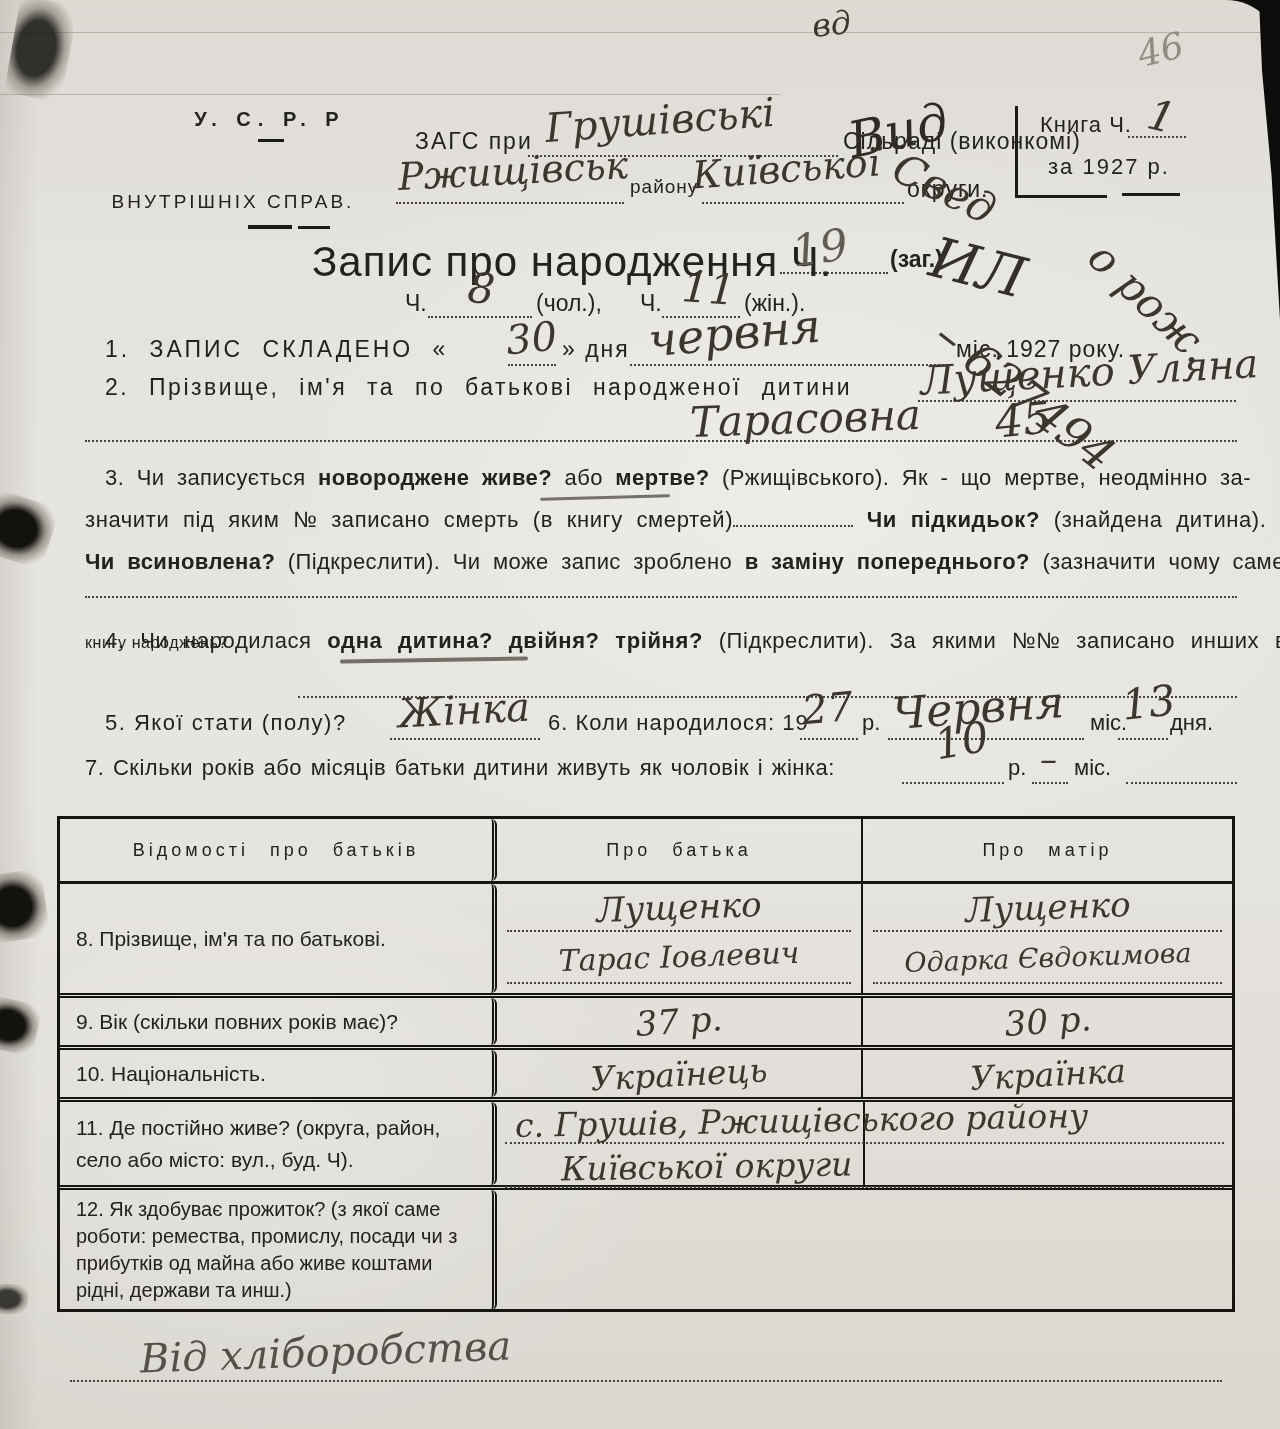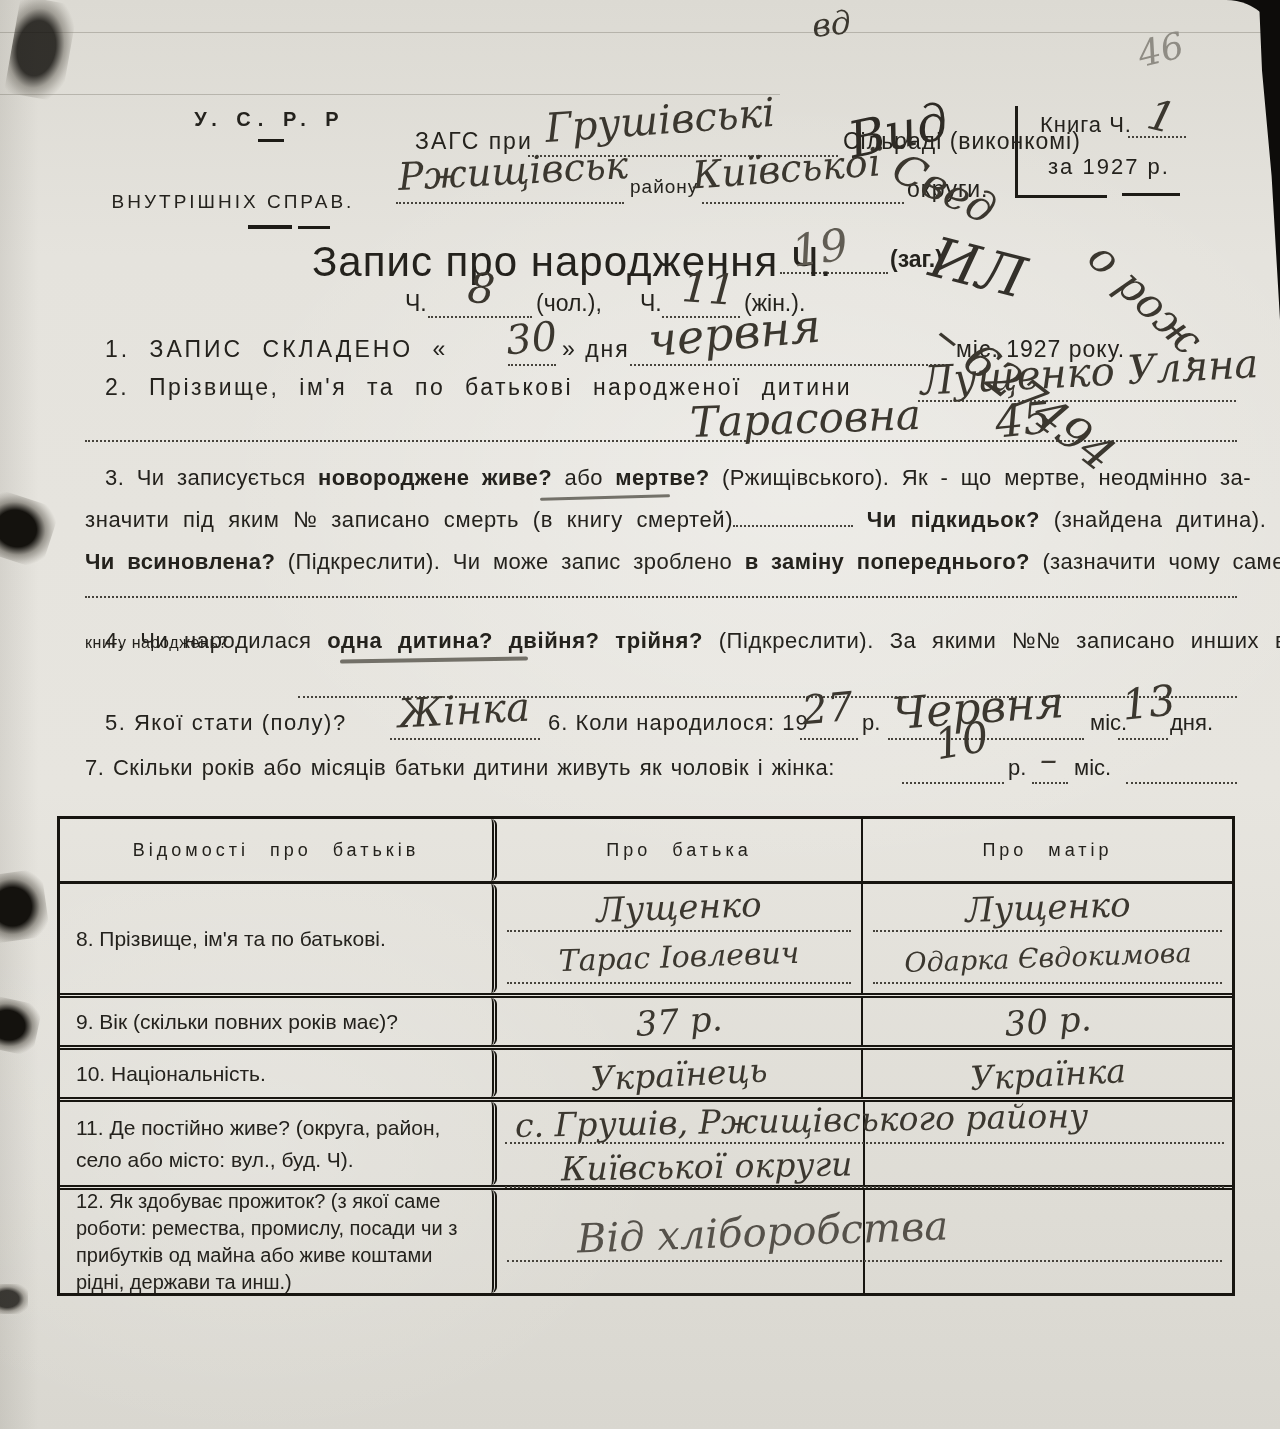--- a/index.html
+++ b/index.html
@@ -220,21 +220,21 @@
       <div class="tc tc-label" style="font-size:21px;line-height:1.5;white-space:normal;">11. Де постійно живе? (округа, район, село або місто: вул., буд. Ч).</div>
       <div class="tc tc-merged">
         <div class="vcont"></div>
         <div class="cellhw" style="left:18px;top:2px;font-size:33px;transform:rotate(-1deg);">с. Грушів, Ржищівського району</div>
         <div class="celldl" style="left:8px;right:8px;top:40px;"></div>
         <div class="cellhw" style="left:64px;top:48px;font-size:33px;transform:rotate(-1deg);">Київської округи</div>
         <div class="celldl" style="left:8px;right:8px;top:84px;"></div>
       </div>
     </div>
 
-    <div class="trow sep" style="height:108px;">
+    <div class="trow sep" style="height:124px;flex-direction:column;">
       <div class="tc tc-label" style="font-size:20px;line-height:1.35;white-space:normal;padding-right:6px;">12. Як здобуває прожиток? (з якої саме роботи: ремества, промислу, посади чи з прибутків од майна або живе коштами рідні, держави та инш.)</div>
       <div class="tc tc-merged">
         <div class="vcont"></div>
         <div class="cellhw" style="left:80px;top:22px;font-size:40px;transform:rotate(-2deg);color:#55514a;">Від хліборобства</div>
         <div class="celldl" style="left:10px;right:10px;top:70px;"></div>
       </div>
     </div>
   </div>
 
   <div class="hole" style="left:12px;top:0px;width:58px;height:98px;transform:rotate(10deg);opacity:.85;"></div>

